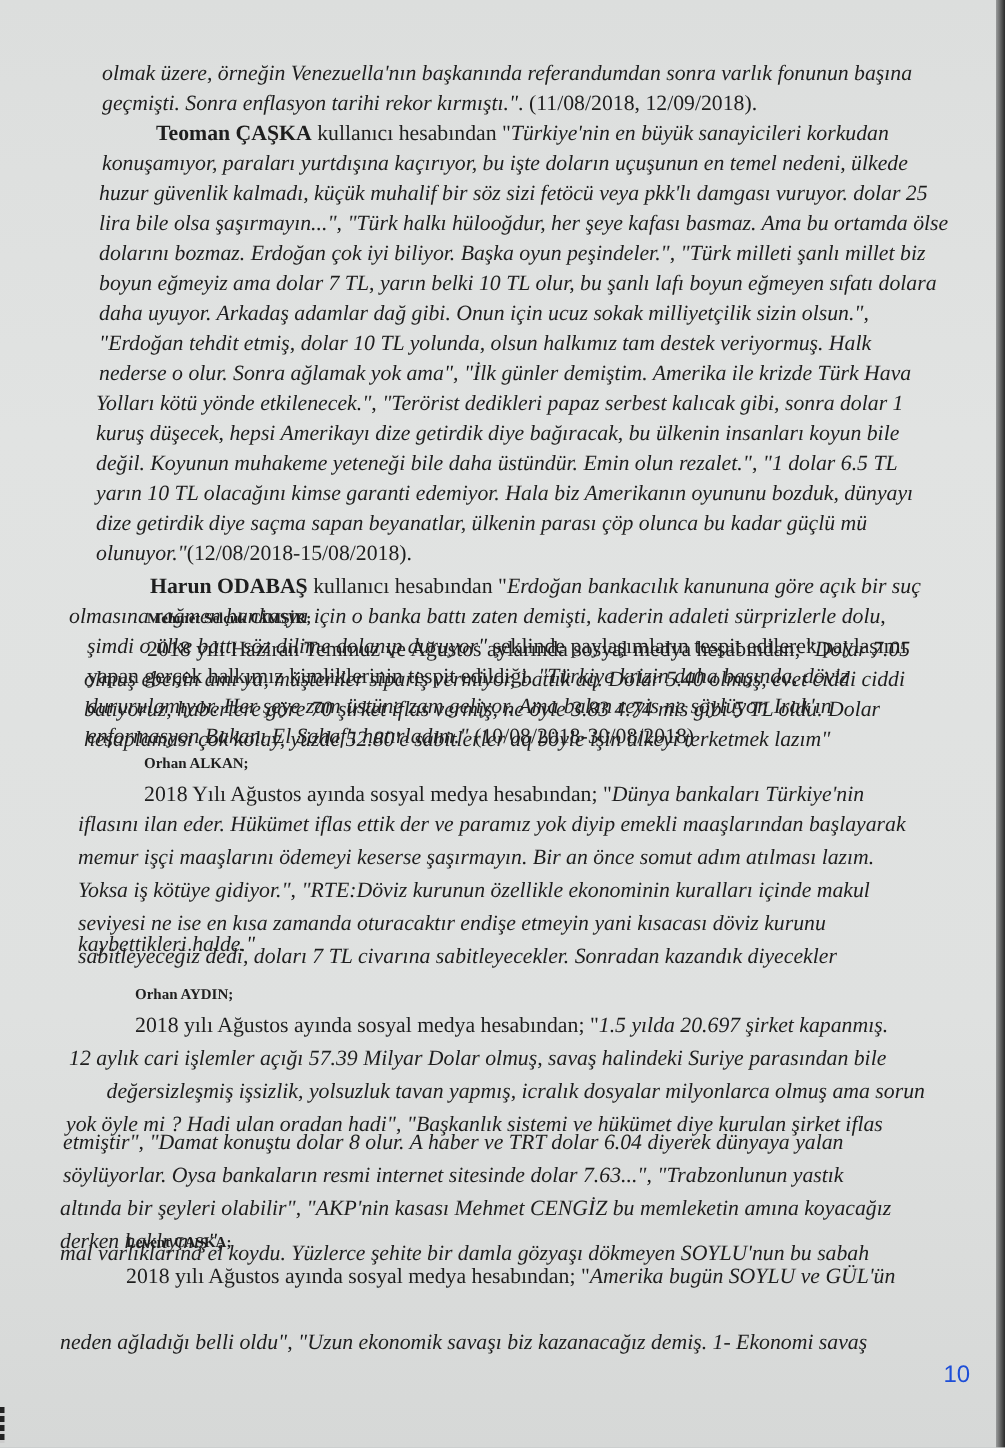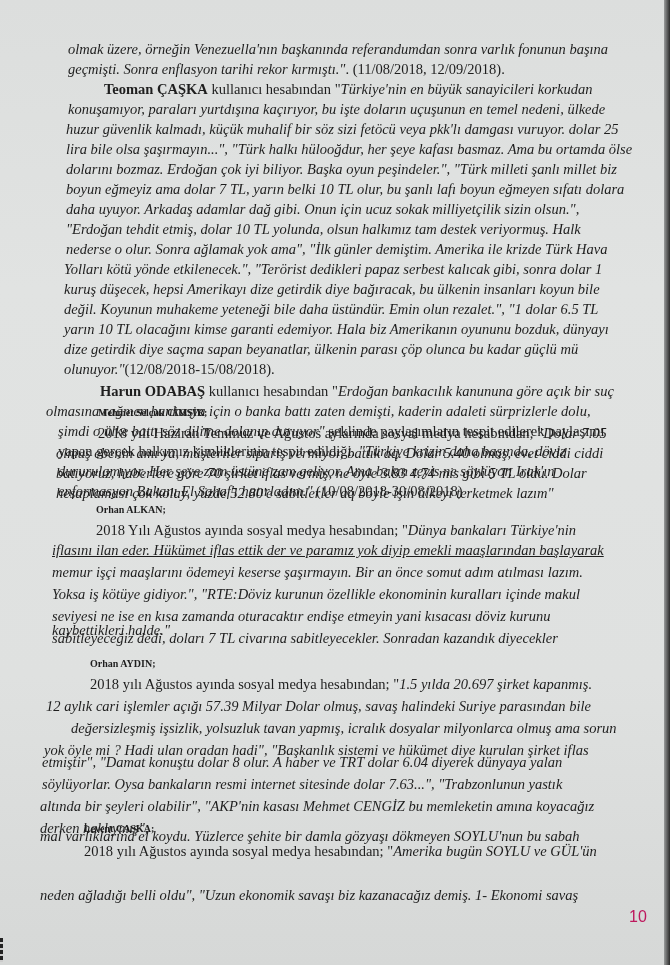--- a/index.html
+++ b/index.html
@@ -48,21 +48,21 @@
     .heading {
       font-weight: bold;
       font-size: 10px;
     }
     .page-number {
       position: absolute;
       left: 629px;
       top: 908px;
       font-family: "Liberation Sans", sans-serif;
       font-size: 16px;
-      color: #be185d;
+      color: #1d4ed8;
     }
     .binder-mark {
       position: absolute;
       left: 0;
       top: 938px;
       width: 3px;
       height: 24px;
       background: repeating-linear-gradient(180deg, #222 0 4px, #ccc 4px 6px);
     }
   </style>
@@ -101,21 +101,21 @@
   <div class="line" style="left:58px; top:482px;"><span class="it">enformasyon Bakanı El Sahaf'ı hatırladım."</span><span> (10/08/2018-30/08/2018)</span></div>
 
   <div class="line heading" style="left:98px; top:404px;">Mehmet Selçuk CİMŞİR;</div>
   <div class="line" style="left:98px; top:424px;"><span>2018 yılı Haziran Temmuz ve Ağustos aylarında sosyal medya hesabından; "</span><span class="it">Dolar 7.05</span></div>
   <div class="line it" style="left:56px; top:444px;">olmuş ebenin amı ya, müşteriler sipariş vermiyor, battık aq. Dolar 5.40 olmuş, evet ciddi ciddi</div>
   <div class="line it" style="left:56px; top:464px;">batıyoruz, haberlere göre 70 şirket iflas vermiş, ne öyle 3.83 4.74 mis gibi 5 TL oldu. Dolar</div>
   <div class="line it" style="left:56px; top:484px;">hesaplaması çok kolay, yüzde 52.80'e sabitlerler aq böyle işin ülkeyi terketmek lazım"</div>
 
   <div class="line heading" style="left:96px; top:501px;">Orhan ALKAN;</div>
   <div class="line" style="left:96px; top:521px;"><span>2018 Yılı Ağustos ayında sosyal medya hesabından; "</span><span class="it">Dünya bankaları Türkiye'nin</span></div>
-  <div class="line it" style="left:52px; top:541px;text-decoration:underline;">iflasını ilan eder. Hükümet iflas ettik der ve paramız yok diyip emekli maaşlarından başlayarak</div>
+  <div class="line it" style="left:52px; top:541px;">iflasını ilan eder. Hükümet iflas ettik der ve paramız yok diyip emekli maaşlarından başlayarak</div>
   <div class="line it" style="left:52px; top:563px;">memur işçi maaşlarını ödemeyi keserse şaşırmayın. Bir an önce somut adım atılması lazım.</div>
   <div class="line it" style="left:52px; top:585px;">Yoksa iş kötüye gidiyor.", "RTE:Döviz kurunun özellikle ekonominin kuralları içinde makul</div>
   <div class="line it" style="left:52px; top:607px;">seviyesi ne ise en kısa zamanda oturacaktır endişe etmeyin yani kısacası döviz kurunu</div>
   <div class="line it" style="left:52px; top:629px;">sabitleyeceğiz dedi, doları 7 TL civarına sabitleyecekler. Sonradan kazandık diyecekler</div>
   <div class="line it" style="left:52px; top:621px;">kaybettikleri halde."</div>
 
   <div class="line heading" style="left:90px; top:655px;">Orhan AYDIN;</div>
   <div class="line" style="left:90px; top:675px;"><span>2018 yılı Ağustos ayında sosyal medya hesabından; "</span><span class="it">1.5 yılda 20.697 şirket kapanmış.</span></div>
   <div class="line it" style="left:46px; top:697px;">12 aylık cari işlemler açığı 57.39 Milyar Dolar olmuş, savaş halindeki Suriye parasından bile</div>
   <div class="line it" style="left:44px; top:719px;margin-left:27px;">değersizleşmiş işsizlik, yolsuzluk tavan yapmış, icralık dosyalar milyonlarca olmuş ama sorun</div>

